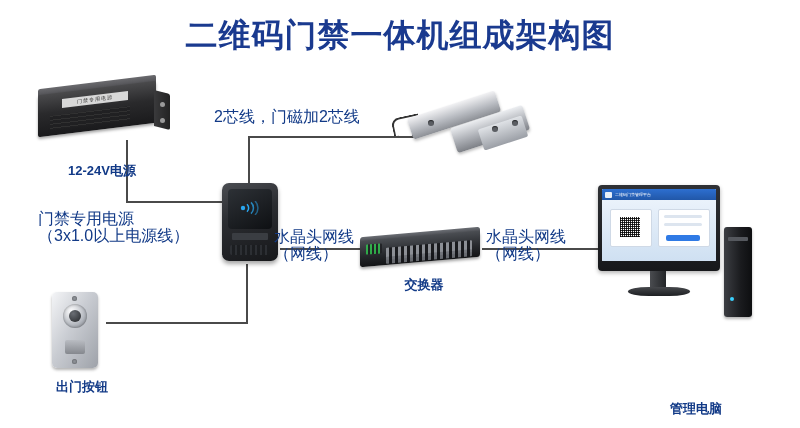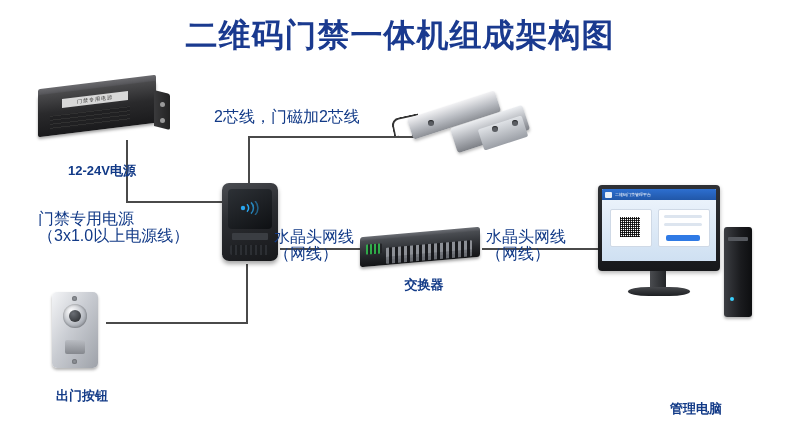--- a/index.html
+++ b/index.html
@@ -274,21 +274,21 @@
   <div class="abs cap" style="left:372px;top:276px;width:104px;">交换器</div>
 
   <div class="abs" id="exitbtn">
     <div class="eb-plate"></div>
     <div class="eb-ring"></div>
     <div class="eb-dot"></div>
     <div class="eb-slot"></div>
     <div class="eb-screw" style="left:20px;top:4px;"></div>
     <div class="eb-screw" style="left:20px;top:67px;"></div>
   </div>
-  <div class="abs cap" style="left:22px;top:387px;width:120px;text-align:center;">出门按钮</div>
+  <div class="abs cap" style="left:22px;top:378px;width:120px;text-align:center;">出门按钮</div>
 
   <div class="abs" id="monitor">
     <div class="mon-frame"></div>
     <div class="mon-screen">
       <div class="scr-top"></div>
       <div class="scr-logo"></div>
       <div class="scr-tt">二维码门禁管理平台</div>
       <div class="scr-body"></div>
       <div class="scr-card" style="left:8px;top:20px;width:40px;height:36px;"></div>
       <div class="scr-qr" style="left:18px;top:28px;width:20px;height:20px;"></div>

